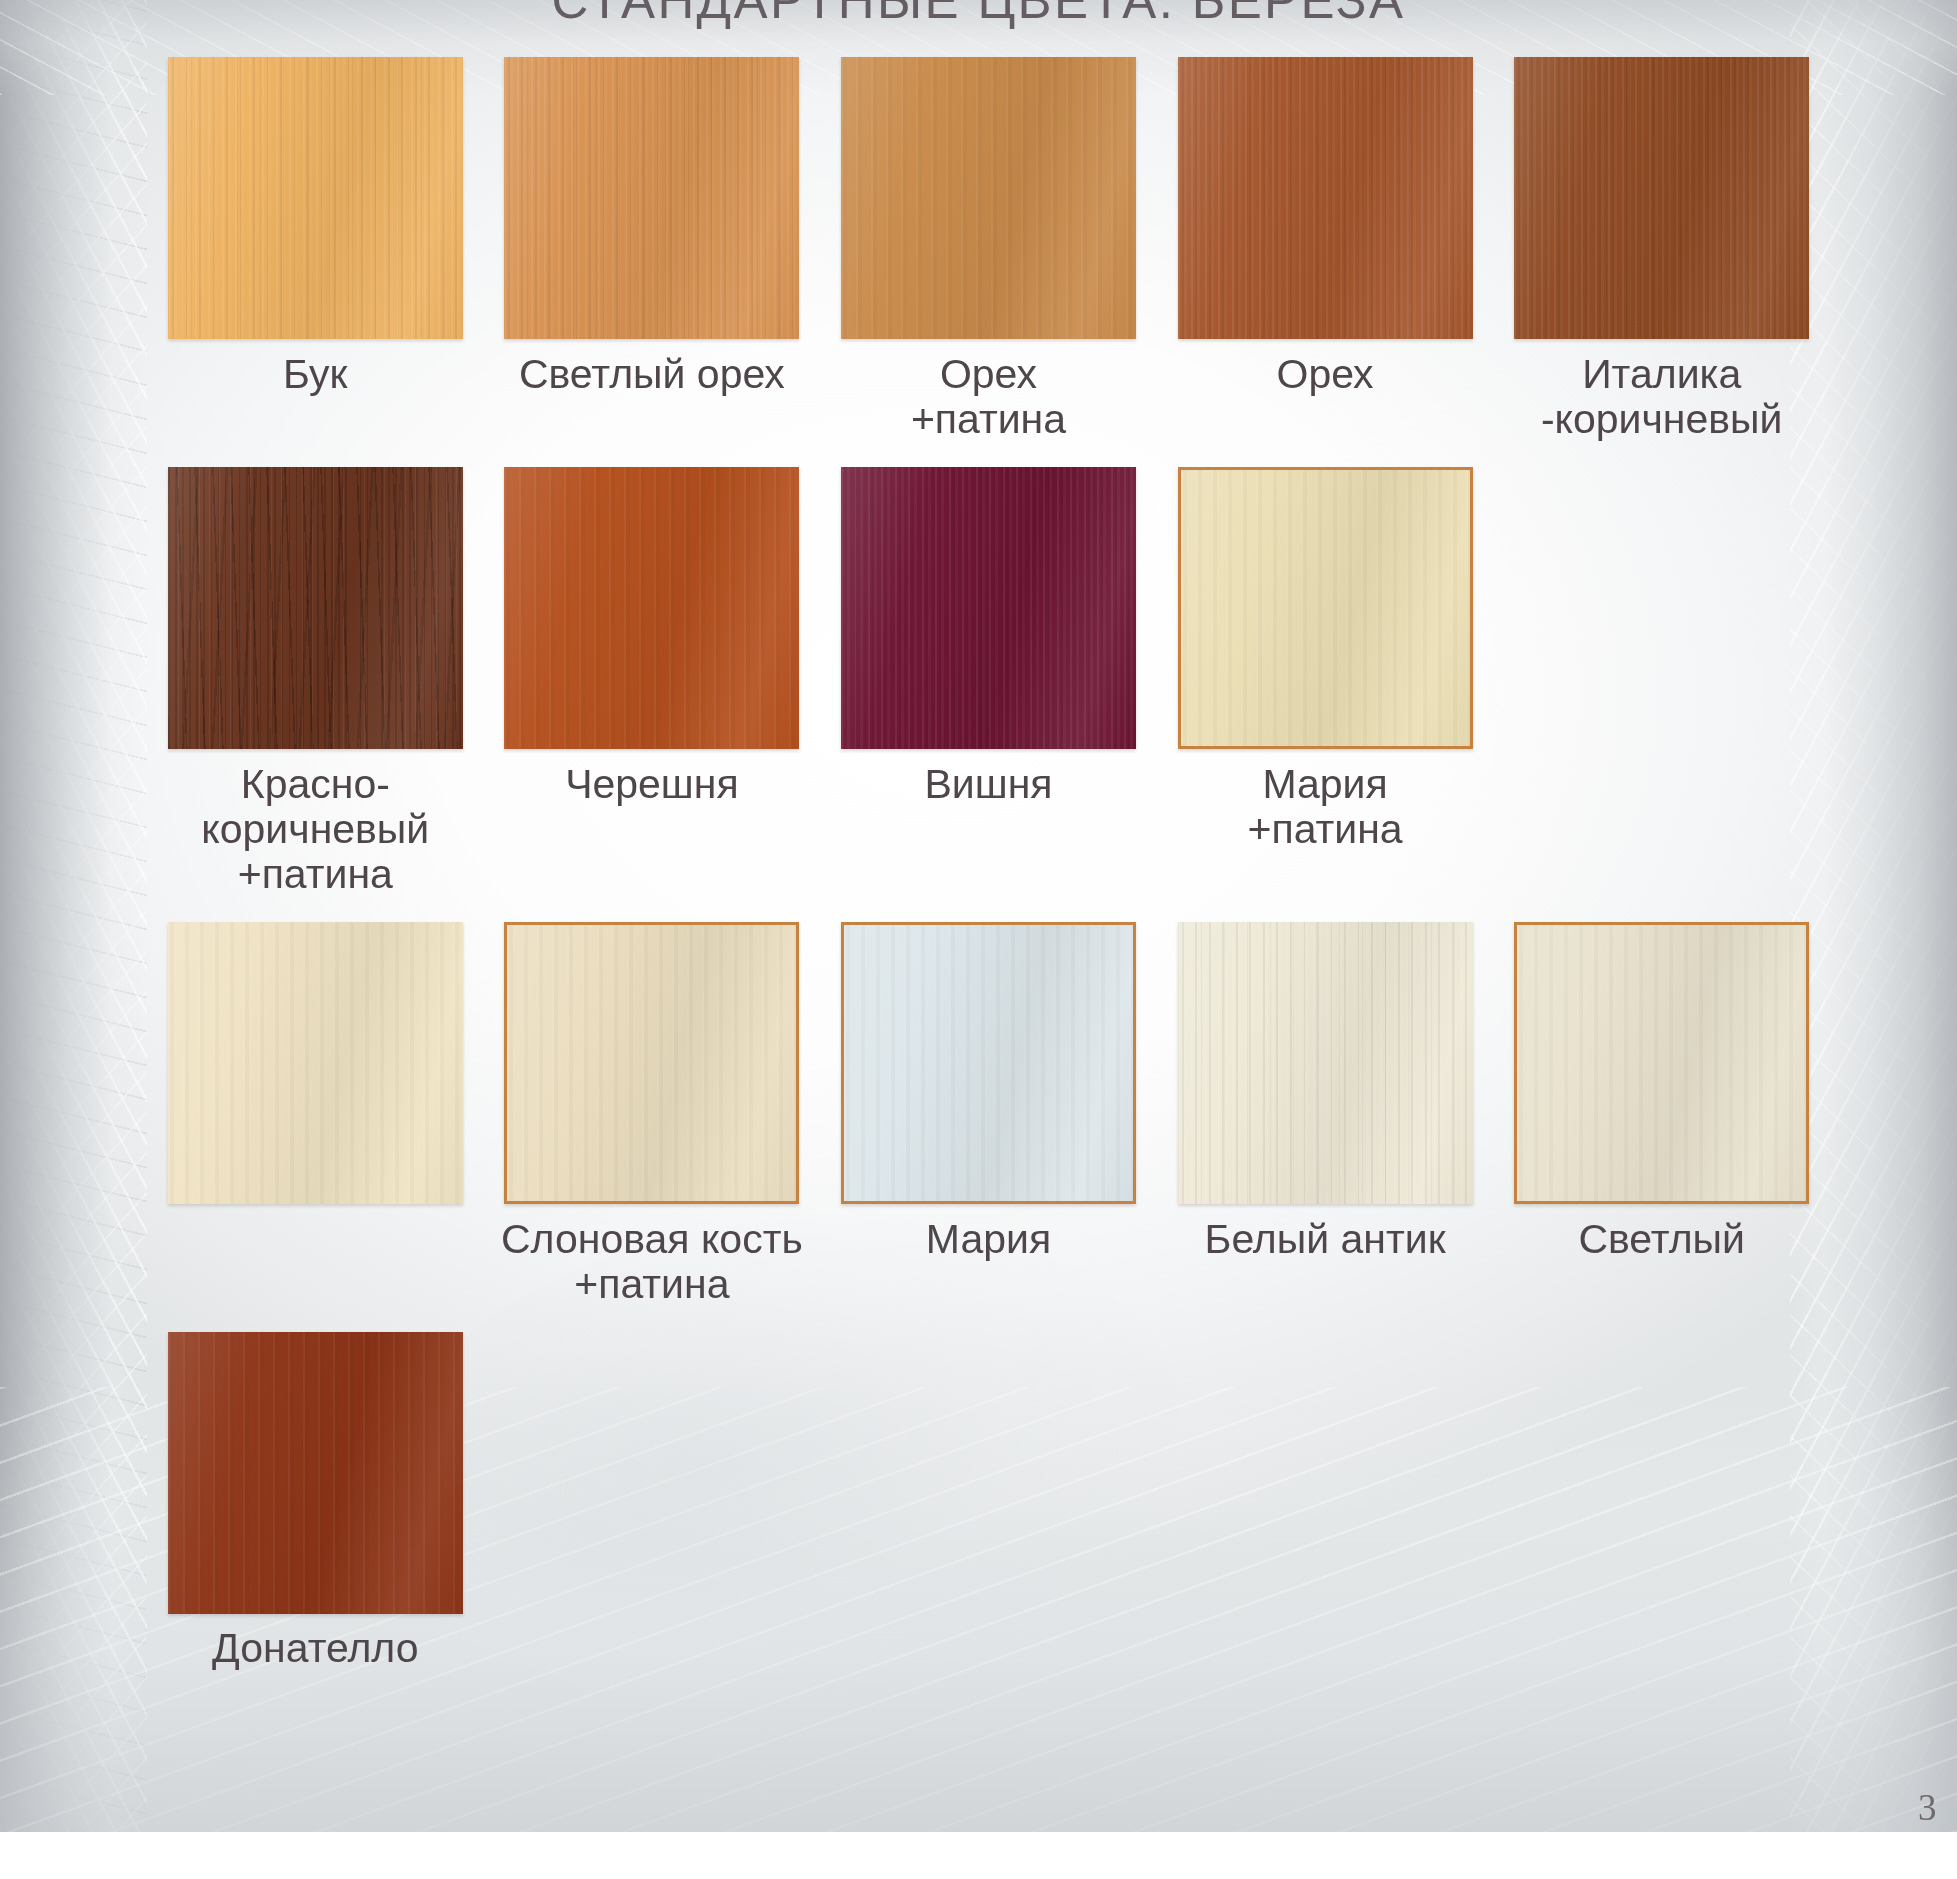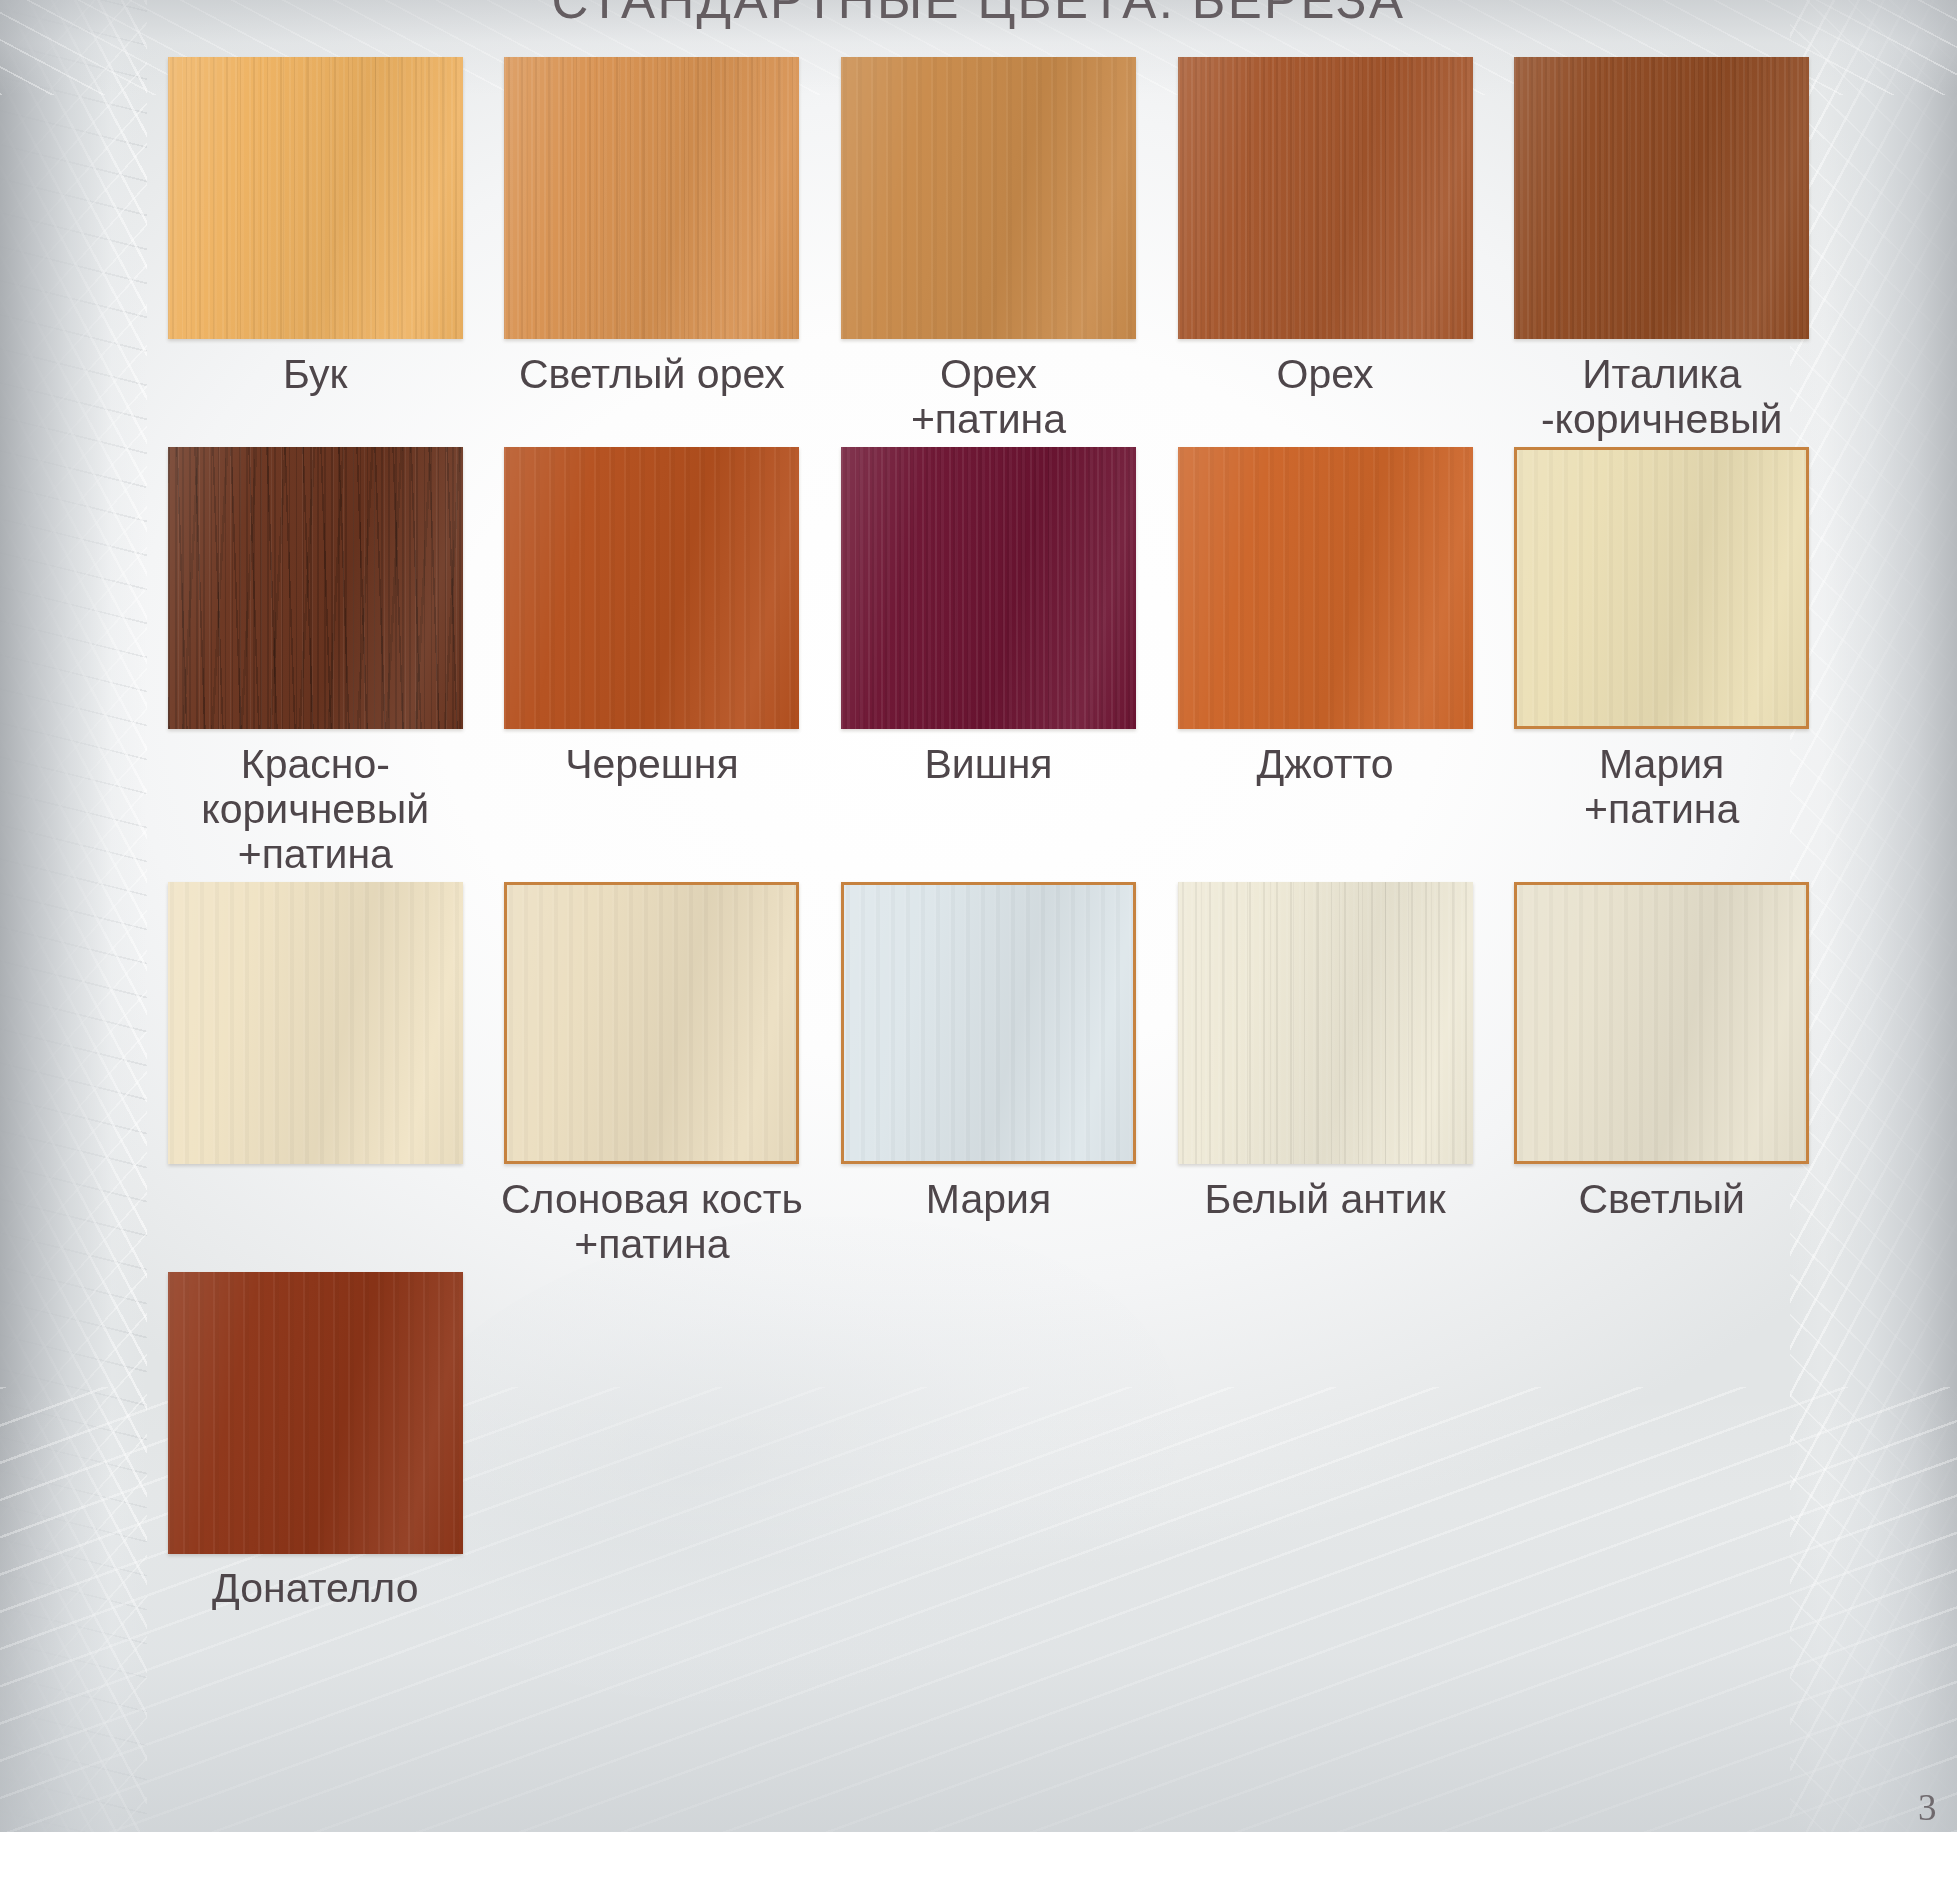--- a/index.html
+++ b/index.html
@@ -177,21 +177,21 @@
     width: 318px;
     text-align: center;
     font-family: "Liberation Sans", sans-serif;
     font-size: 41px;
     line-height: 1.1;
     color: #4e464a;
     white-space: pre-line;
   }
 
   
-  .row + .row { margin-top: 5px; }
+  .row + .row { margin-top: 25px; }
 
   .page-number {
     position: absolute;
     right: 20.6px;
     bottom: 3.2px;
     font-family: "Liberation Serif", serif;
     font-size: 37px;
     color: #5a5256;
     opacity: 0.8;
   }
@@ -266,27 +266,20 @@
           <div class="caption">Черешня</div>
         </div>
         <div class="cell">
           <div class="swatch" style="background: rgb(109, 20, 50);">
             <div class="grain vertical"></div>
             <div class="sheen"></div>
           </div>
           <div class="caption">Вишня</div>
         </div>
         <div class="cell">
-          <div class="swatch" style="background: rgb(205, 101, 41);">
-            <div class="grain soft"></div>
-            <div class="sheen"></div>
-          </div>
-          <div class="caption">Джотто</div>
-        </div>
-        <div class="cell">
           <div class="swatch bordered" style="background: rgb(235, 223, 181); border-color: rgb(198, 130, 63);">
             <div class="grain soft"></div>
             <div class="sheen"></div>
           </div>
           <div class="caption">Мария
 +патина</div>
         </div>
       </div>
       <div class="row">
         <div class="cell">

